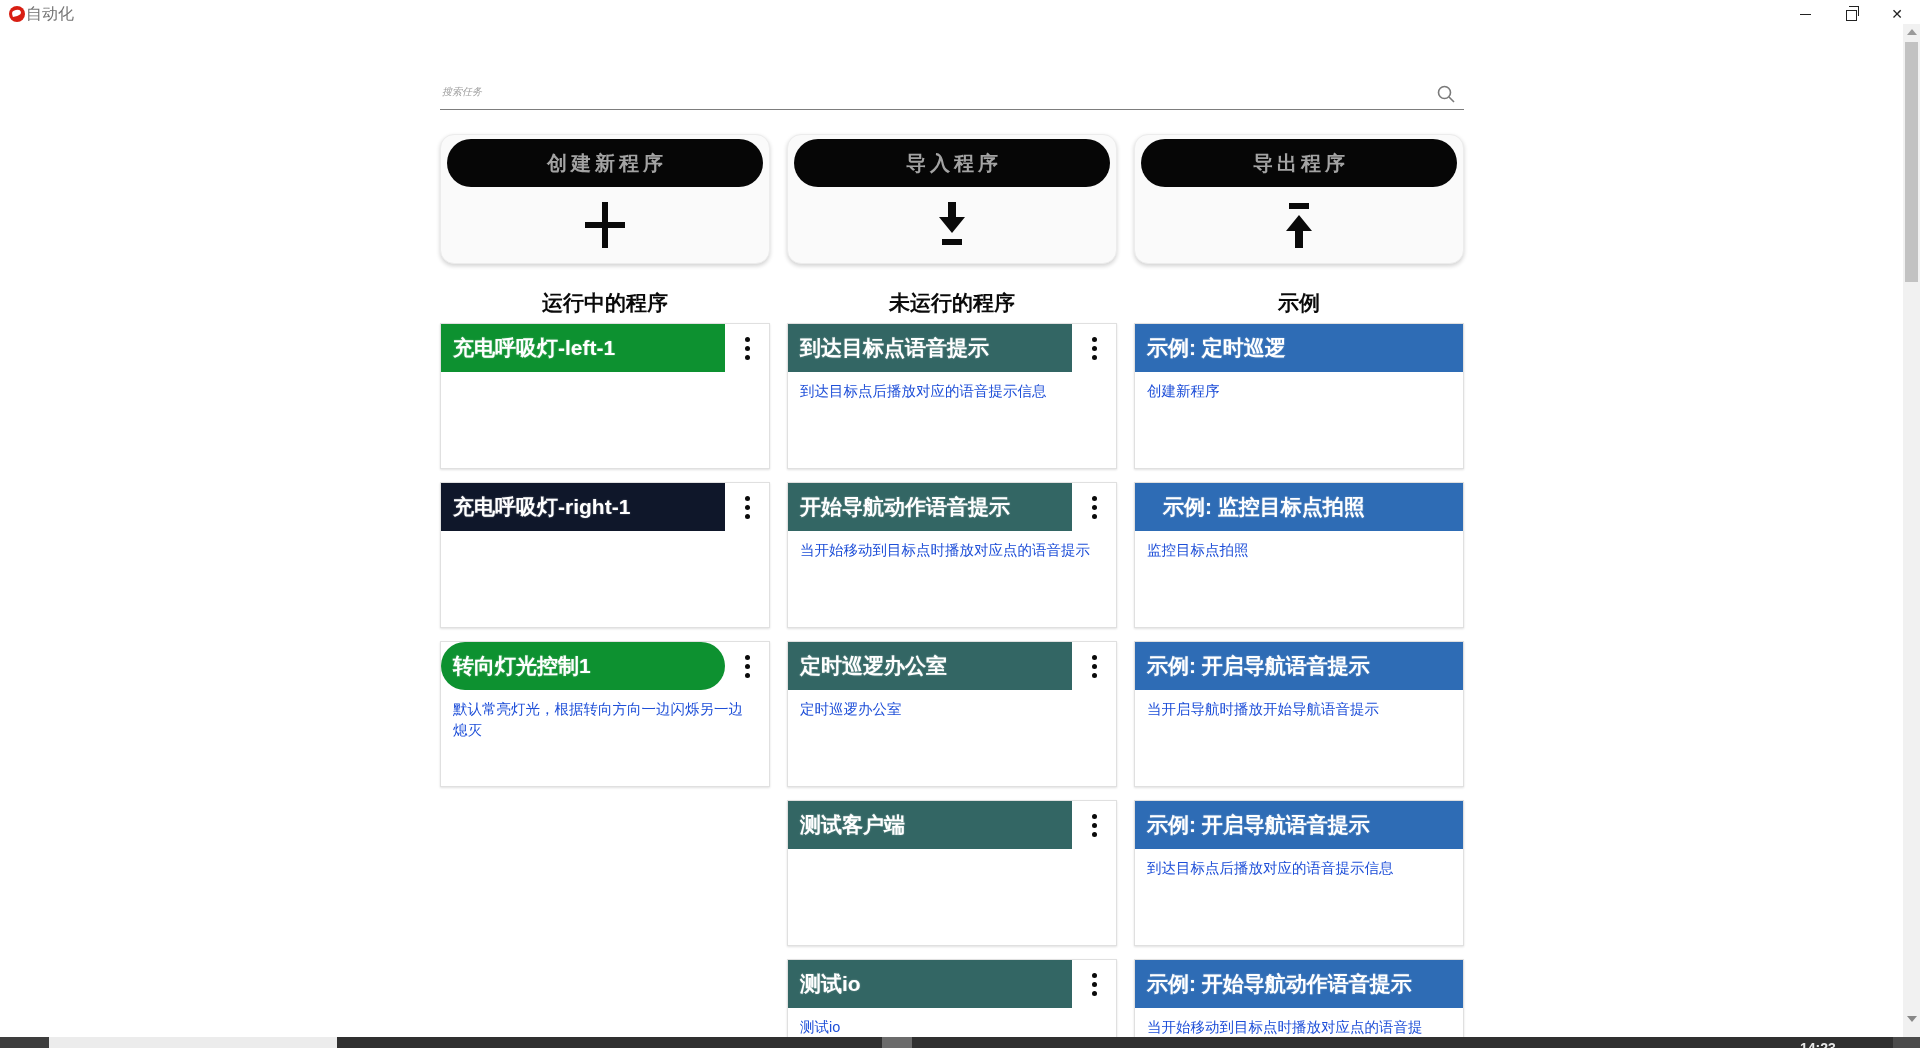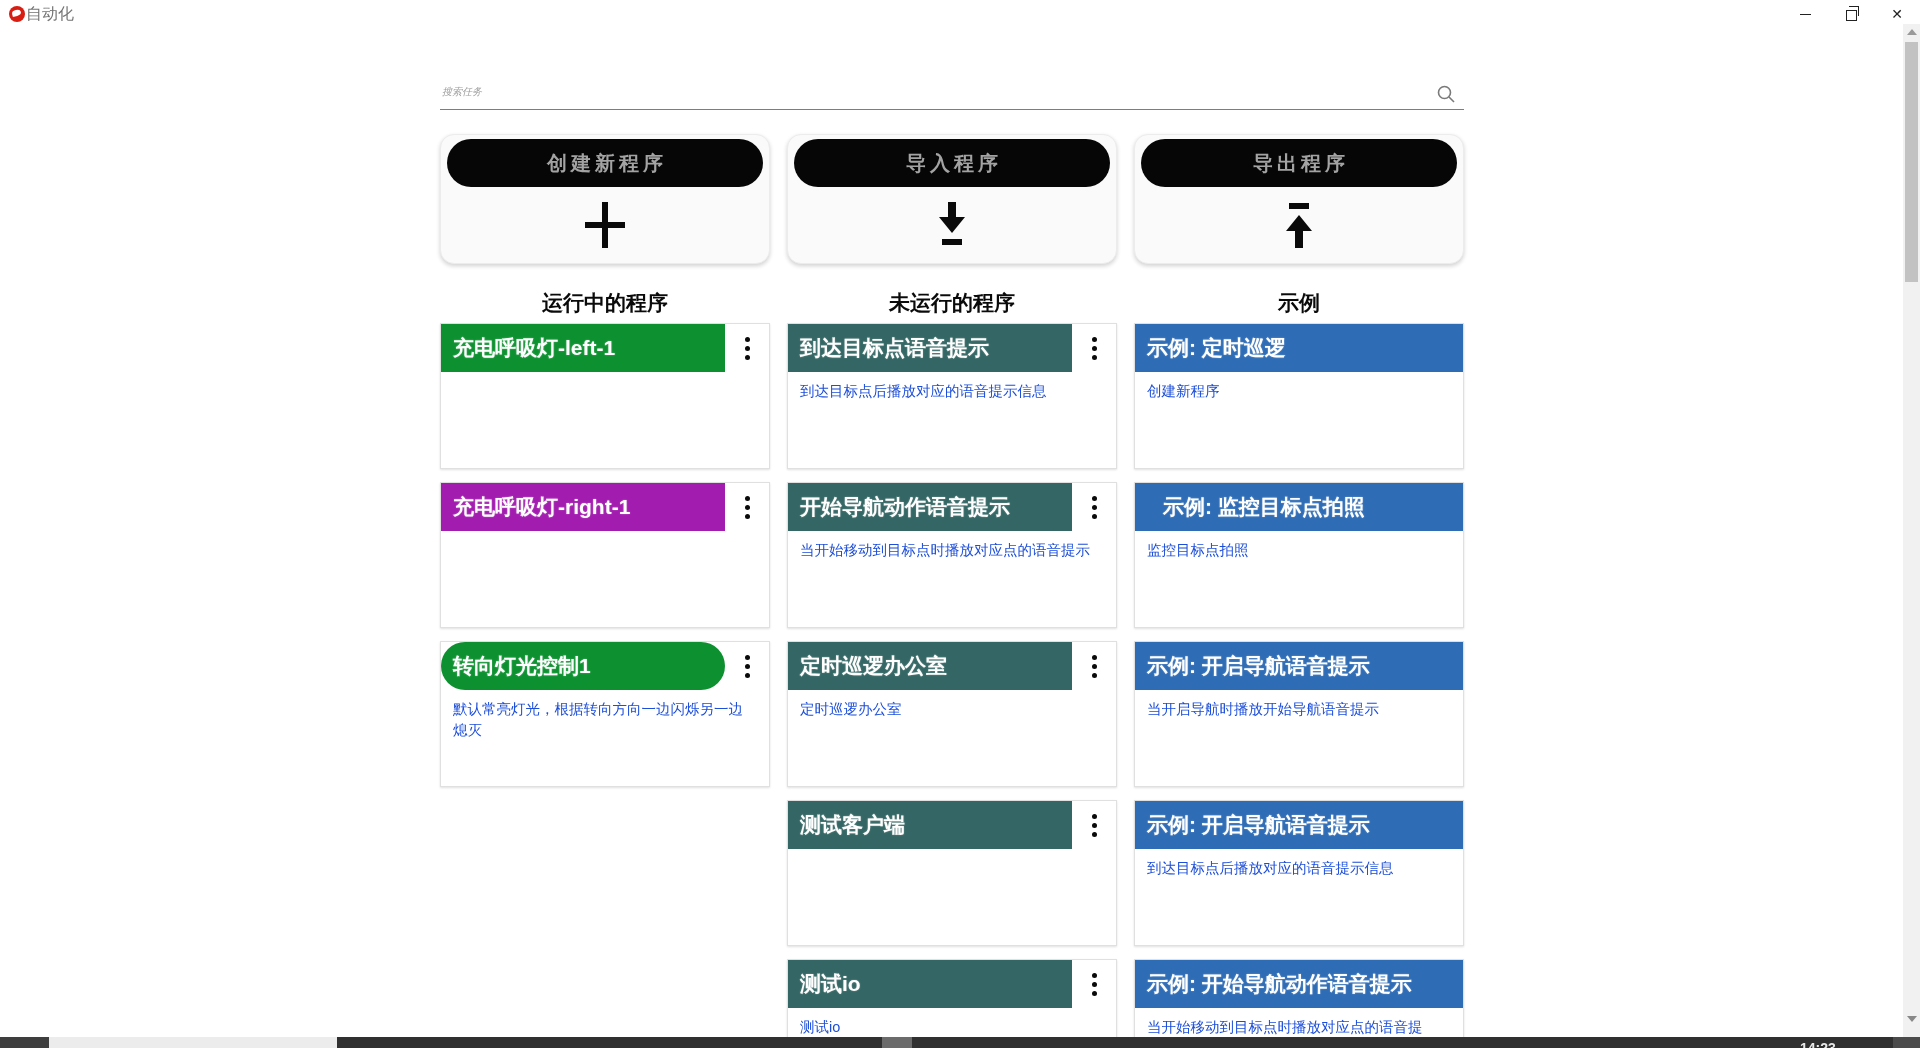--- a/index.html
+++ b/index.html
@@ -135,21 +135,21 @@
             <div class="kebab">
               <i class="dot"></i>
               <i class="dot"></i>
               <i class="dot"></i>
             </div>
           </div>
           <div class="card-body"></div>
         </div>
         <div class="card">
           <div class="card-head">
-            <div class="head-color" style="background: #a21caf;">
+            <div class="head-color" style="background: #0f172a;">
               <span class="card-title">充电呼吸灯-right-1</span>
             </div>
             <div class="kebab">
               <i class="dot"></i>
               <i class="dot"></i>
               <i class="dot"></i>
             </div>
           </div>
           <div class="card-body"></div>
         </div>

